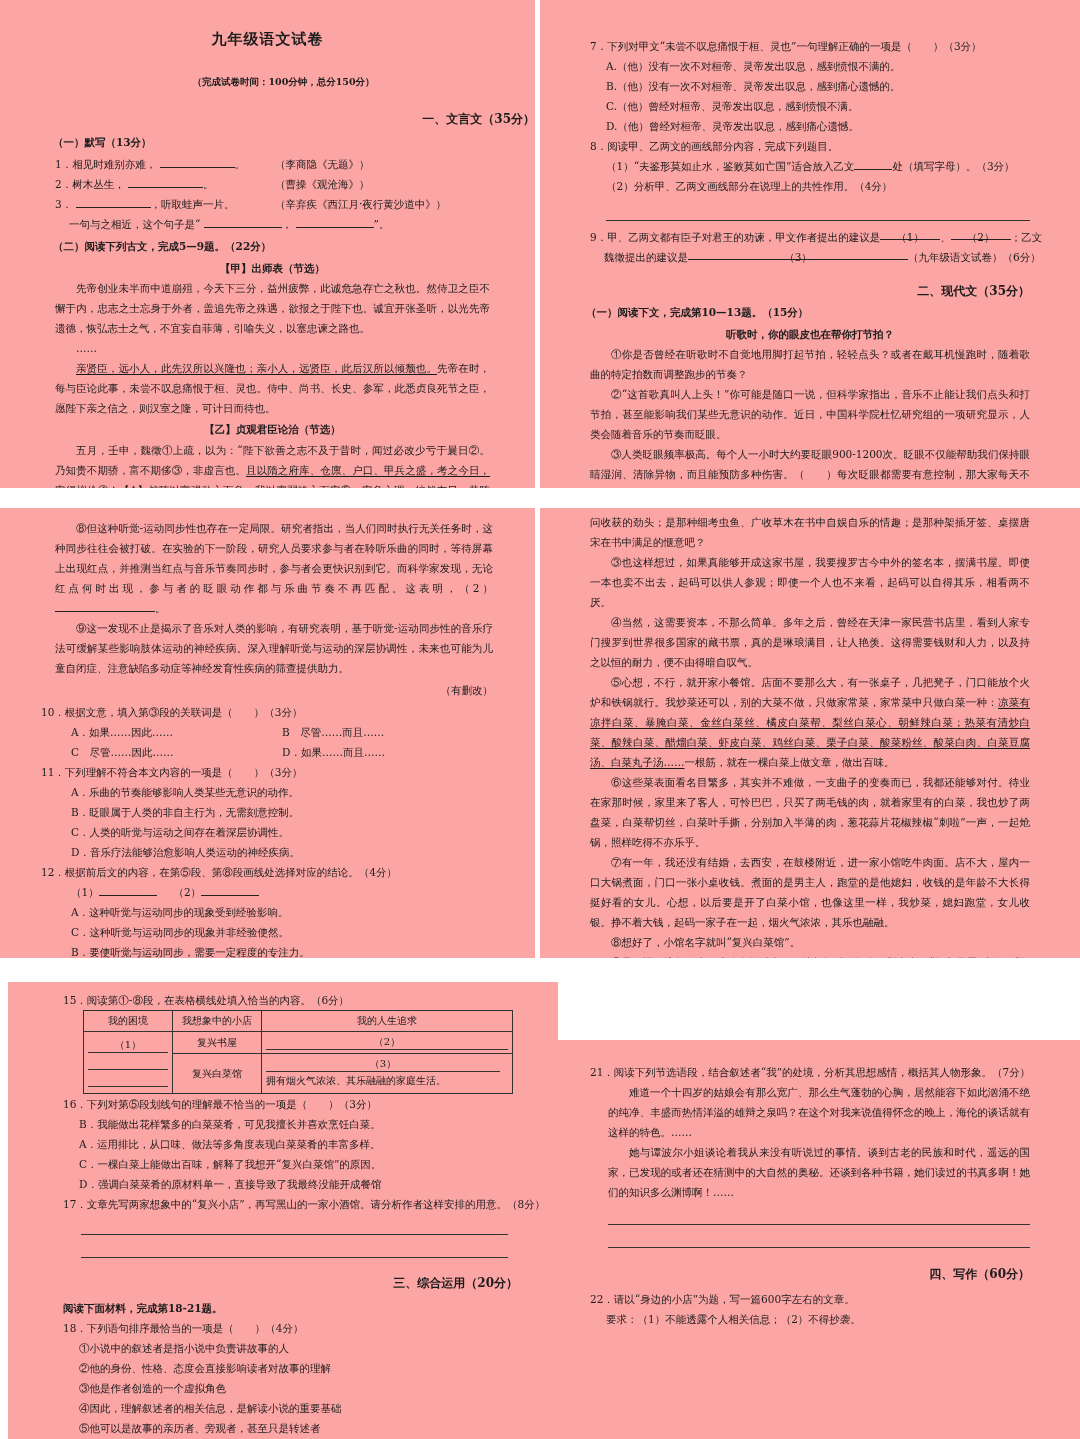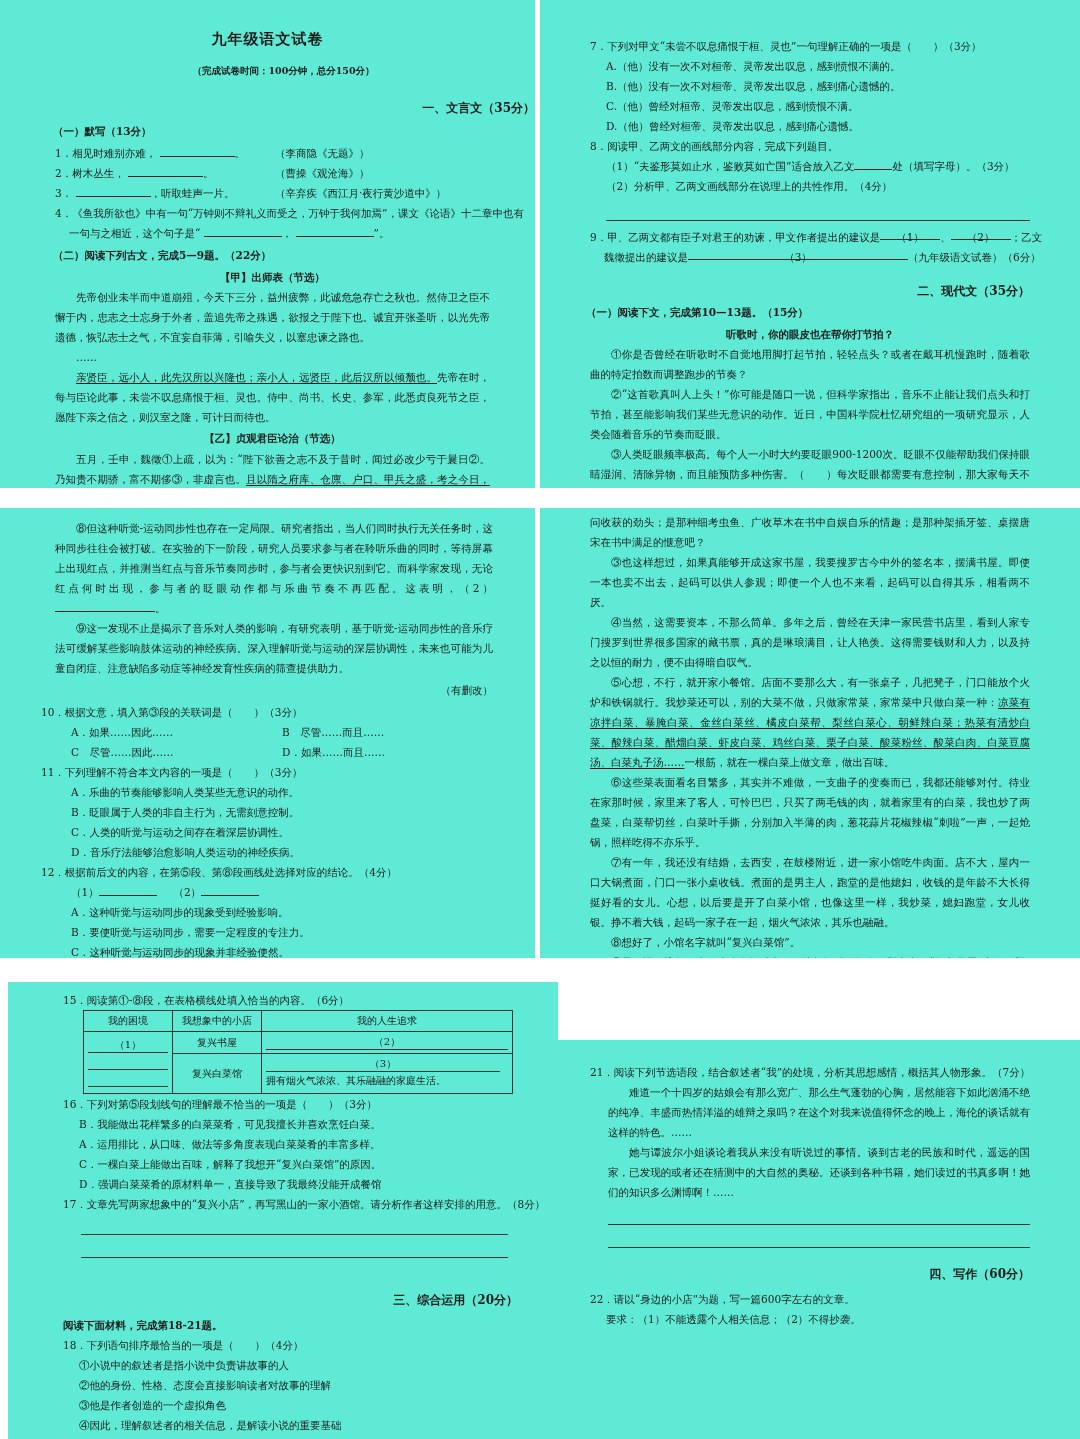--- a/index.html
+++ b/index.html
@@ -1,30 +1,30 @@
 <!DOCTYPE html>
 <html><head>
 <meta charset="utf-8">
 <style>
   html, body { margin: 0; padding: 0; background: #ffffff; }
   body {
     width: 1080px; height: 1439px; overflow: hidden; position: relative;
     font-family: "DejaVu Serif", "Liberation Serif", serif;
     color: #1c1c1c; font-size: 10.5px;
   }
-  .panel { position: absolute; overflow: hidden; background: #5eead4; }
+  .panel { position: absolute; overflow: hidden; background: #fca5a5; }
   #p-tl { left: 0; top: 0; width: 535px; height: 488px; }
   #p-tr { left: 540px; top: 0; width: 540px; height: 488px; }
   #p-ml { left: 0; top: 508px; width: 535px; height: 450px; }
   #p-mr { left: 540px; top: 508px; width: 540px; height: 450px; }
   #p-bl { left: 8px; top: 982px; width: 535px; height: 457px; padding-left: 15px; }
   #p-br { left: 540px; top: 1040px; width: 540px; height: 457px; }
 
   .doc-title { text-align: center; font-size: 15px; font-weight: bold; margin-top: 30px; letter-spacing: 1px; }
-  .doc-sub { text-align: center; font-size: 9.5px; font-weight: bold; margin-top: 16px; padding-left: 32px; }
+  .doc-sub { text-align: center; font-size: 9.5px; font-weight: bold; margin-top: 27px; padding-left: 32px; }
   .sec-title { text-align: right; font-size: 12px; font-weight: bold; margin: 22px 0 8px; }
   .sub-head { font-weight: bold; margin: 6px 0 4px 0; }
   .line { height: 20px; line-height: 20px; white-space: nowrap; }
   .opt { padding-left: 16px; }
   .para { text-indent: 2em; line-height: 20px; text-align: justify; }
   .para-noindent { line-height: 20px; text-align: justify; }
   .center { text-align: center; }
   .bold { font-weight: bold; }
   .ul { text-decoration: underline; text-underline-offset: 2px; }
   .blank { display: inline-block; border-bottom: 1px solid #222; height: 12px; vertical-align: baseline; }
@@ -57,21 +57,20 @@
     <div class="line" style="position:relative">
       <span>2．</span><span>树木丛生，</span>
       <span class="blank" style="width:75px"></span><span>。</span>
       <span class="src" style="left:220px">（曹操《观沧海》）</span>
     </div>
     <div class="line" style="position:relative">
       <span>3．</span>
       <span class="blank" style="width:75px"></span><span>，听取蛙声一片。</span>
       <span class="src" style="left:220px">（辛弃疾《西江月·夜行黄沙道中》）</span>
     </div>
-    <div class="line">4．《鱼我所欲也》中有一句“万钟则不辩礼义而受之，万钟于我何加焉”，课文《论语》十二章中也有</div>
     <div class="line" style="padding-left:14px">
       <span>一句与之相近，这个句子是“</span>
       <span class="blank" style="width:78px"></span><span>，</span>
       <span class="blank" style="width:78px"></span><span>”。</span>
     </div>
 
     <div class="sub-head" style="margin-left:-2px">（二）阅读下列古文，完成5—9题。（22分）</div>
     <div class="center bold" style="line-height:20px">【甲】出师表（节选）</div>
     <div class="para">先帝创业未半而中道崩殂，今天下三分，益州疲弊，此诚危急存亡之秋也。然侍卫之臣不懈于内，忠志之士忘身于外者，盖追先帝之殊遇，欲报之于陛下也。诚宜开张圣听，以光先帝遗德，恢弘志士之气，不宜妄自菲薄，引喻失义，以塞忠谏之路也。</div>
     <div class="para">……</div>
@@ -138,22 +137,22 @@
     <div class="line opt">B．眨眼属于人类的非自主行为，无需刻意控制。</div>
     <div class="line opt">C．人类的听觉与运动之间存在着深层协调性。</div>
     <div class="line opt">D．音乐疗法能够治愈影响人类运动的神经疾病。</div>
 
     <div class="line" style="margin-left:-14px">12．根据前后文的内容，在第⑤段、第⑧段画线处选择对应的结论。（4分）</div>
     <div class="line opt">
       <span>（1）</span><span class="blank" style="width:58px"></span>
       &nbsp;&nbsp;&nbsp;&nbsp;<span>（2）</span><span class="blank" style="width:58px"></span>
     </div>
     <div class="line opt">A．这种听觉与运动同步的现象受到经验影响。</div>
+    <div class="line opt">C．这种听觉与运动同步的现象并非经验使然。</div>
     <div class="line opt">B．要使听觉与运动同步，需要一定程度的专注力。</div>
-    <div class="line opt">C．这种听觉与运动同步的现象并非经验使然。</div>
 
   </div>
 </div>
 
 <div class="panel" id="p-mr">
   <div style="padding: 4px 50px 0 50px;">
     <div class="para-noindent">问收获的劲头；是那种细考虫鱼、广收草木在书中自娱自乐的情趣；是那种架插牙签、桌摆唐宋在书中满足的惬意吧？</div>
     <div class="para">③也这样想过，如果真能够开成这家书屋，我要搜罗古今中外的签名本，摆满书屋。即使一本也卖不出去，起码可以供人参观；即使一个人也不来看，起码可以自得其乐，相看两不厌。</div>
     <div class="para">④当然，这需要资本，不那么简单。多年之后，曾经在天津一家民营书店里，看到人家专门搜罗到世界很多国家的藏书票，真的是琳琅满目，让人艳羡。这得需要钱财和人力，以及持之以恒的耐力，便不由得暗自叹气。</div>
     <div class="para">
@@ -200,21 +199,21 @@
 
     <div class="line">16．下列对第⑤段划线句的理解最不恰当的一项是（　　）（3分）</div>
     <div class="line opt">B．我能做出花样繁多的白菜菜肴，可见我擅长并喜欢烹饪白菜。</div>
     <div class="line opt">A．运用排比，从口味、做法等多角度表现白菜菜肴的丰富多样。</div>
     <div class="line opt">C．一棵白菜上能做出百味，解释了我想开“复兴白菜馆”的原因。</div>
     <div class="line opt">D．强调白菜菜肴的原材料单一，直接导致了我最终没能开成餐馆</div>
     <div class="line">17．文章先写两家想象中的“复兴小店”，再写黑山的一家小酒馆。请分析作者这样安排的用意。（8分）</div>
     <div class="answer-line" style="margin: 2px 10px 4px 18px;"></div>
     <div class="answer-line" style="margin: 0 10px 0 18px;"></div>
 
-    <div class="sec-title" style="margin:34px 0 6px">三、综合运用（20分）</div>
+    <div class="sec-title" style="margin:17px 0 6px">三、综合运用（20分）</div>
     <div class="line bold">阅读下面材料，完成第18-21题。</div>
     <div class="line">18．下列语句排序最恰当的一项是（　　）（4分）</div>
     <div class="line opt">①小说中的叙述者是指小说中负责讲故事的人</div>
     <div class="line opt">②他的身份、性格、态度会直接影响读者对故事的理解</div>
     <div class="line opt">③他是作者创造的一个虚拟角色</div>
     <div class="line opt">④因此，理解叙述者的相关信息，是解读小说的重要基础</div>
     <div class="line opt">⑤他可以是故事的亲历者、旁观者，甚至只是转述者</div>
 
   </div>
 </div>

